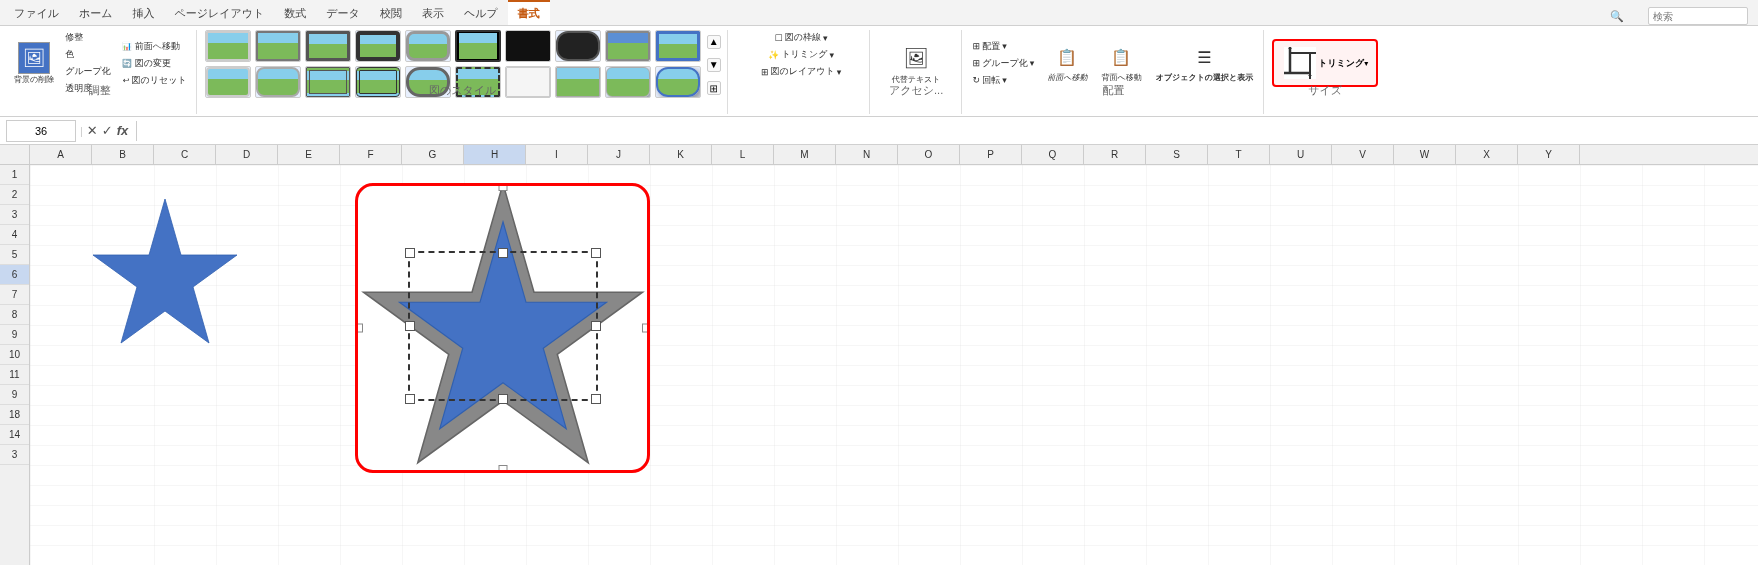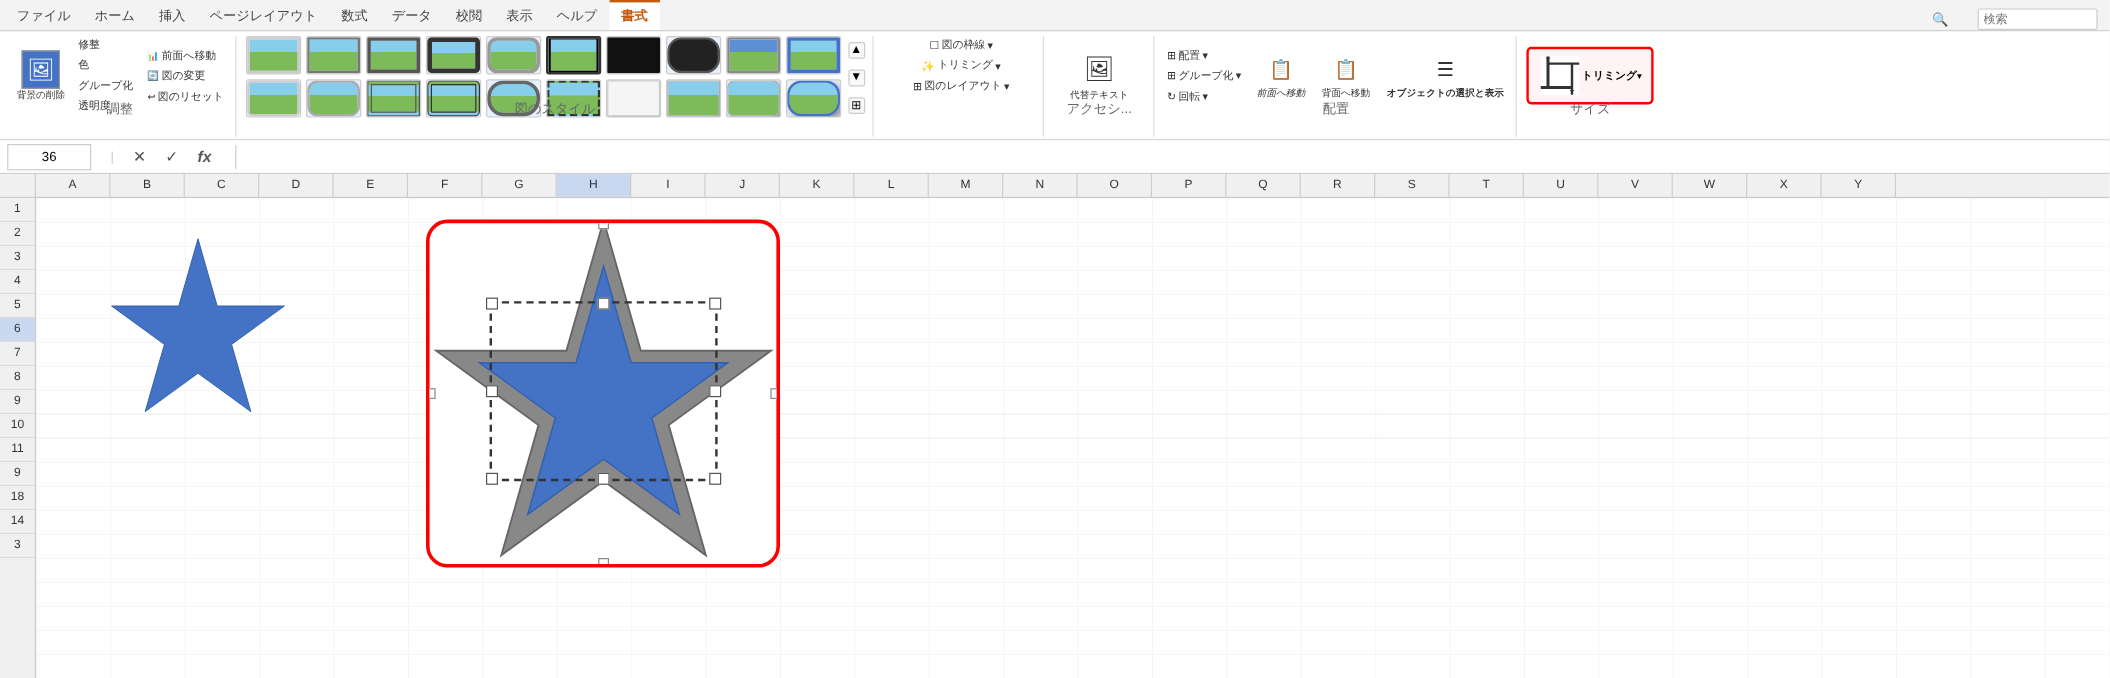--- a/index.html
+++ b/index.html
@@ -23,21 +23,21 @@
     .style-items { display: grid; grid-template-columns: repeat(10, 48px); grid-template-rows: 1fr 1fr; gap: 2px; height: 70px; overflow: hidden; }
     .style-item { width: 46px; height: 32px; border: 1px solid #ccc; border-radius: 2px; cursor: pointer; background: #e8f0fe; display: flex; align-items: center; justify-content: center; overflow: hidden; }
     .style-item.selected { border: 2px solid #333; }
     .gallery-scroll { display: flex; flex-direction: column; justify-content: space-around; height: 70px; padding-left: 2px; }
     .gallery-arrow { width: 14px; height: 14px; cursor: pointer; display: flex; align-items: center; justify-content: center; font-size: 10px; border: 1px solid #ccc; border-radius: 2px; background: #f9f9f9; }
 
     
     .trim-btn { border: 2px solid red; border-radius: 4px; padding: 4px 8px; background: #fff3f3; min-width: 50px; display: flex; flex-direction: row; align-items: center; cursor: pointer; }
 
     
-    .formula-bar { display: flex; align-items: center; height: 28px; border-bottom: 1px solid #d0d0d0; background: #fff; padding: 0 6px; gap: 16px; }
+    .formula-bar { display: flex; align-items: center; height: 28px; border-bottom: 1px solid #d0d0d0; background: #fff; padding: 0 6px; gap: 4px; }
     .name-box { width: 70px; height: 22px; border: 1px solid #ccc; text-align: center; font-size: 11px; display: flex; align-items: center; justify-content: center; }
     .formula-sep { width: 1px; height: 20px; background: #ccc; margin: 0 4px; }
     .formula-icons { display: flex; gap: 6px; color: #555; font-size: 13px; cursor: pointer; }
     .formula-input { flex: 1; border: none; outline: none; font-size: 11px; }
 
     
     .spreadsheet { display: flex; flex-direction: column; height: calc(565px - 90px - 28px - 26px); }
     .col-headers { display: flex; background: #f0f0f0; border-bottom: 1px solid #ccc; height: 20px; }
     .col-header-corner { width: 30px; min-width: 30px; border-right: 1px solid #ccc; }
     .col-header { width: 62px; min-width: 62px; text-align: center; font-size: 10px; border-right: 1px solid #ccc; line-height: 20px; color: #333; }

